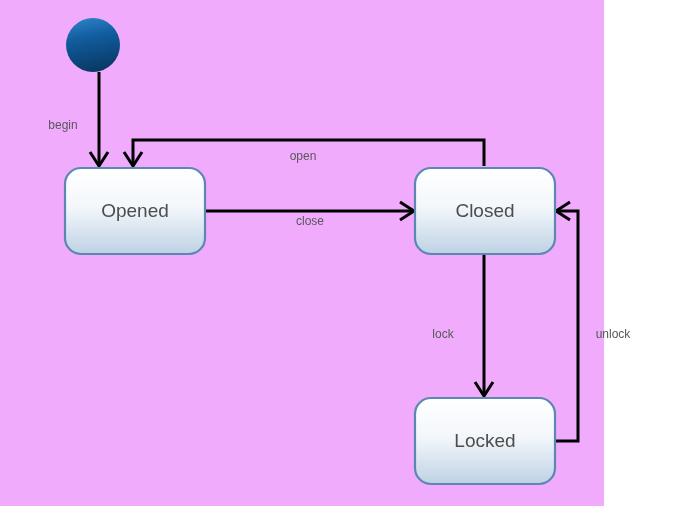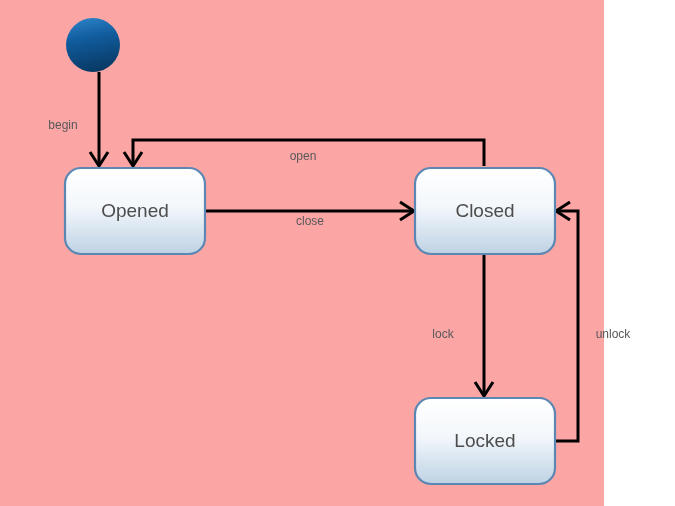--- a/index.html
+++ b/index.html
@@ -10,21 +10,21 @@
   body {
     width: 675px;
     height: 506px;
     font-family: "Liberation Sans", sans-serif;
     overflow: hidden;
   }
   #diagram-canvas {
     position: relative;
     width: 604px;
     height: 506px;
-    background: #fca5a5;
+    background: #f0abfc;
   }
   svg.diagram-svg {
     display: block;
     width: 675px;
     height: 506px;
   }
   .state-label {
     font-family: "Liberation Sans", sans-serif;
     font-size: 19px;
     fill: #4d4d4d;

